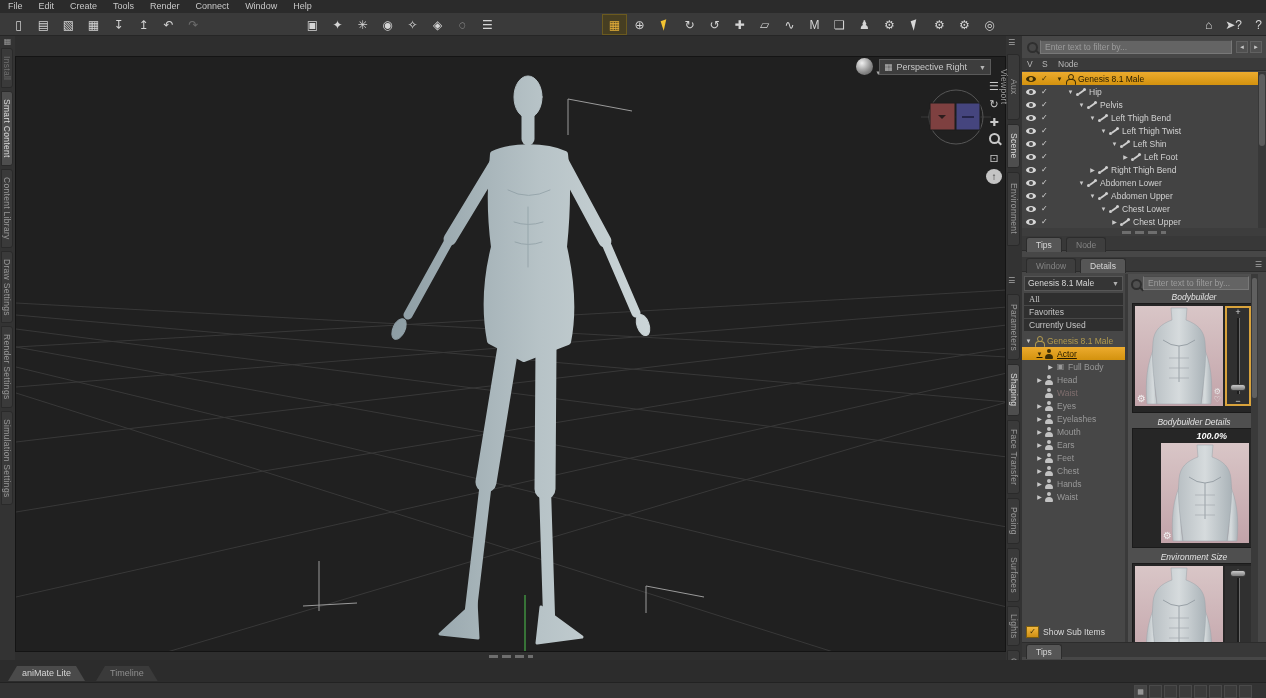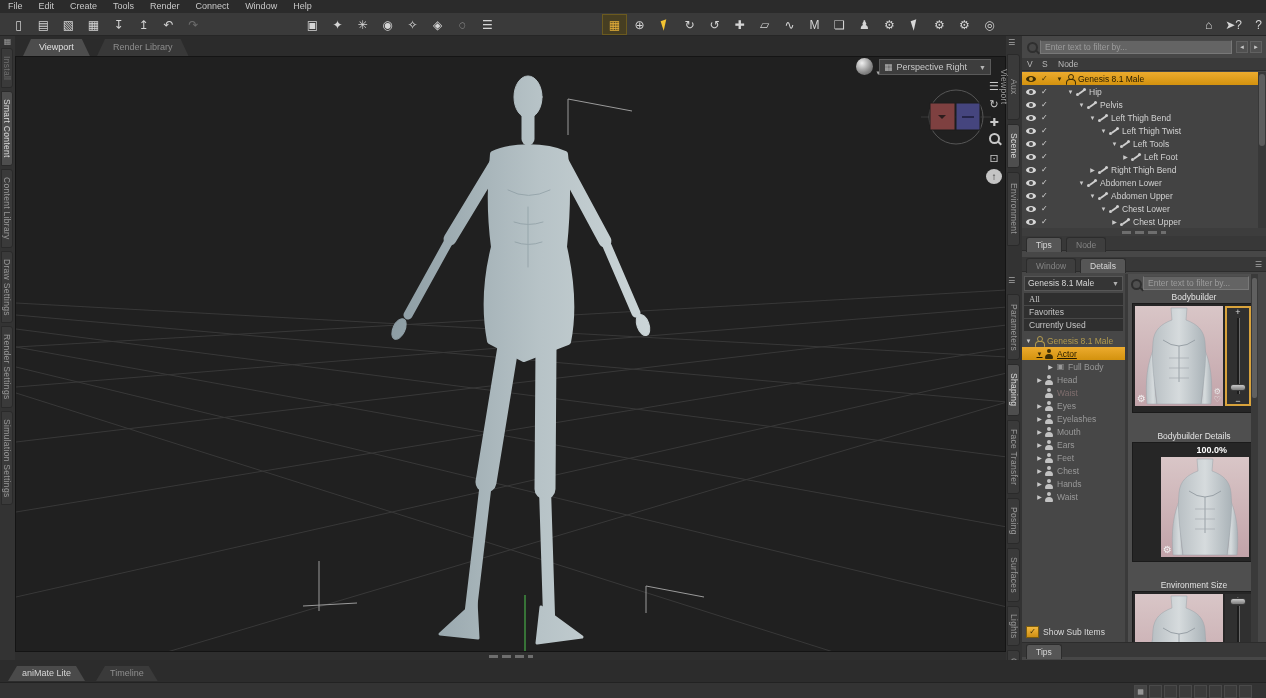--- a/index.html
+++ b/index.html
@@ -109,21 +109,21 @@
   .person-icon::after{content:"";position:absolute;left:1px;top:5px;width:8px;height:5px;border-radius:4px 4px 1px 1px;background:currentColor;}
   .shrow.sel .person-icon{color:#3c2d06;}
   .boxg{width:11px;font-size:8px;flex:none;margin-right:2px;text-align:center;}
   #show-sub{position:absolute;left:4px;top:352px;display:flex;align-items:center;gap:4px;}
   .cb{width:11px;height:10px;background:linear-gradient(#f2b83f,#cf8f14);border:1px solid #7a5c10;color:#3a2b05;
       font-size:8px;line-height:9px;text-align:center;}
   #show-sub .lb{font-size:8.5px;color:#dadada;}
   #shape-split{position:absolute;left:103px;top:238px;width:3px;height:368px;background:#3a3a3a;}
   #shape-right{position:absolute;left:106px;top:238px;width:130px;height:368px;background:#4f4f4f;overflow:hidden;}
   #cards{position:absolute;left:4px;top:18px;width:124px;}
-  .card{margin-bottom:18px;}
+  .card{margin-bottom:4px;font-style:italic;}
   .ctitle{text-align:center;font-size:8.5px;color:#e2e2e2;height:11px;}
   .cframe{background:#262626;border:1px solid #1b1b1b;padding:2px;position:relative;}
   .cval{position:absolute;right:28px;top:2px;font-size:9px;font-weight:bold;color:#fff;z-index:2;}
   .cbody{display:flex;gap:2px;}
   .cimg{width:88px;position:relative;}
   .cimg svg{display:block;}
   .cicons{position:absolute;right:2px;bottom:2px;display:flex;flex-direction:column;align-items:center;color:#e8e8e8;font-size:8px;line-height:8px;}
   .cgear{position:absolute;left:2px;bottom:2px;color:#f0f0f0;font-size:10px;}
   .cslider{width:26px;position:relative;background:#303030;}
   .cslider.hl{outline:2px solid #d9a33c;outline-offset:-2px;}
@@ -283,24 +283,20 @@
     <div class="corner">▦</div>
   <div class="vtab dim">Install</div>
       <div class="vtab active">Smart Content</div>
       <div class="vtab ">Content Library</div>
       <div class="vtab ">Draw Settings</div>
       <div class="vtab ">Render Settings</div>
       <div class="vtab ">Simulation Settings</div>
     </div>
 
   <div id="viewport-area">
-    <div id="vtab-row">
-      <div class="htab active" style="left:8px;">Viewport</div>
-      <div class="htab inactive" style="left:82px;">Render Library</div>
-    </div>
     <div id="canvas">
       <svg width="991" height="596" viewBox="0 0 991 596">
         <defs>
           <linearGradient id="bodyGrad" gradientUnits="userSpaceOnUse" x1="370" y1="0" x2="650" y2="0">
             <stop offset="0" stop-color="#8b9ba2"></stop>
               <stop offset="0.55" stop-color="#b7c3c7"></stop>
               <stop offset="1" stop-color="#cfd8da"></stop>
           </linearGradient>
         </defs>
 
@@ -442,21 +438,21 @@
           <span class="check-icon">✓</span>
           <span class="tarrow" style="margin-left: 46px;">▼</span>
           <span class="bone-icon"></span>
           <span>Left Thigh Twist</span>
         </div>
         <div class="srow">
           <span class="eye-icon"></span>
           <span class="check-icon">✓</span>
           <span class="tarrow" style="margin-left: 57px;">▼</span>
           <span class="bone-icon"></span>
-          <span>Left Tools</span>
+          <span>Left Shin</span>
         </div>
         <div class="srow">
           <span class="eye-icon"></span>
           <span class="check-icon">✓</span>
           <span class="tarrow" style="margin-left: 68px;">▶</span>
           <span class="bone-icon"></span>
           <span>Left Foot</span>
         </div>
         <div class="srow">
           <span class="eye-icon"></span>

